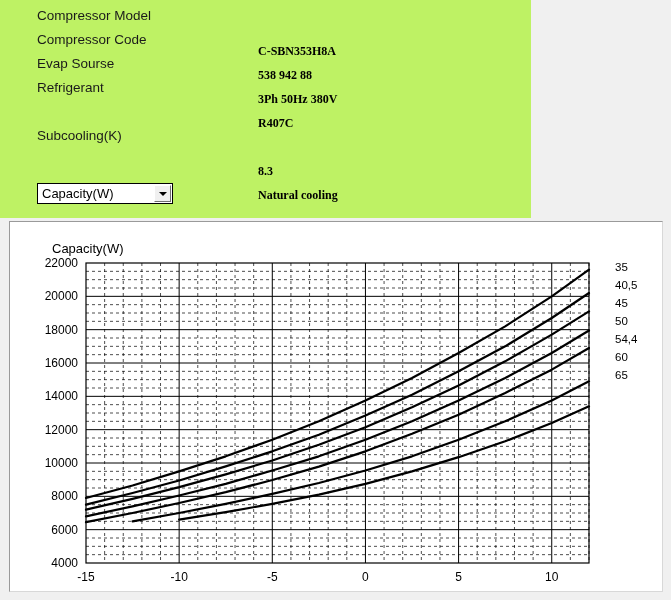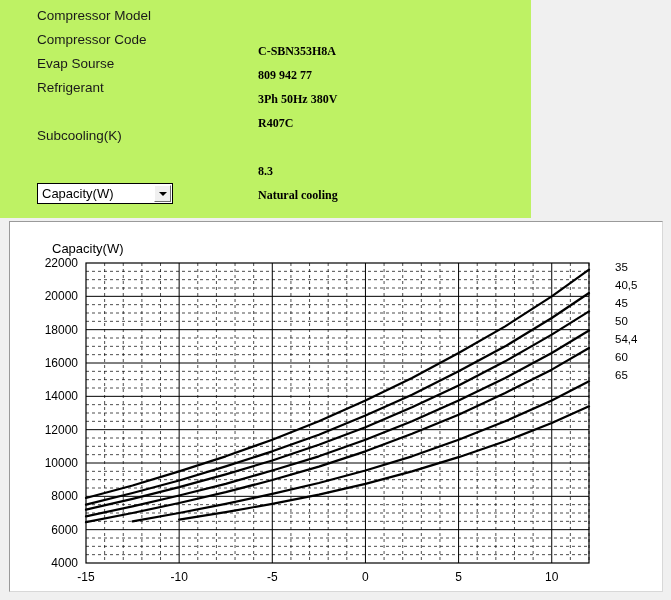--- a/index.html
+++ b/index.html
@@ -132,21 +132,21 @@
 </head>
 <body>
 
 <div id="spec-panel">
     <div class="spec-row" style="top: 8px;">
       <span class="spec-label">Compressor  Model</span>
       <span class="spec-value">C-SBN353H8A</span>
     </div>
     <div class="spec-row" style="top: 32px; padding-left: 10px;">
       <span class="spec-label">Compressor Code</span>
-      <span class="spec-value">809 942 77</span>
+      <span class="spec-value">538 942 88</span>
     </div>
     <div class="spec-row" style="top: 56px;">
       <span class="spec-label">Evap Sourse</span>
       <span class="spec-value">3Ph  50Hz  380V</span>
     </div>
     <div class="spec-row" style="top: 80px;">
       <span class="spec-label">Refrigerant</span>
       <span class="spec-value">R407C</span>
     </div>
     <div class="spec-row" style="top: 128px;">

